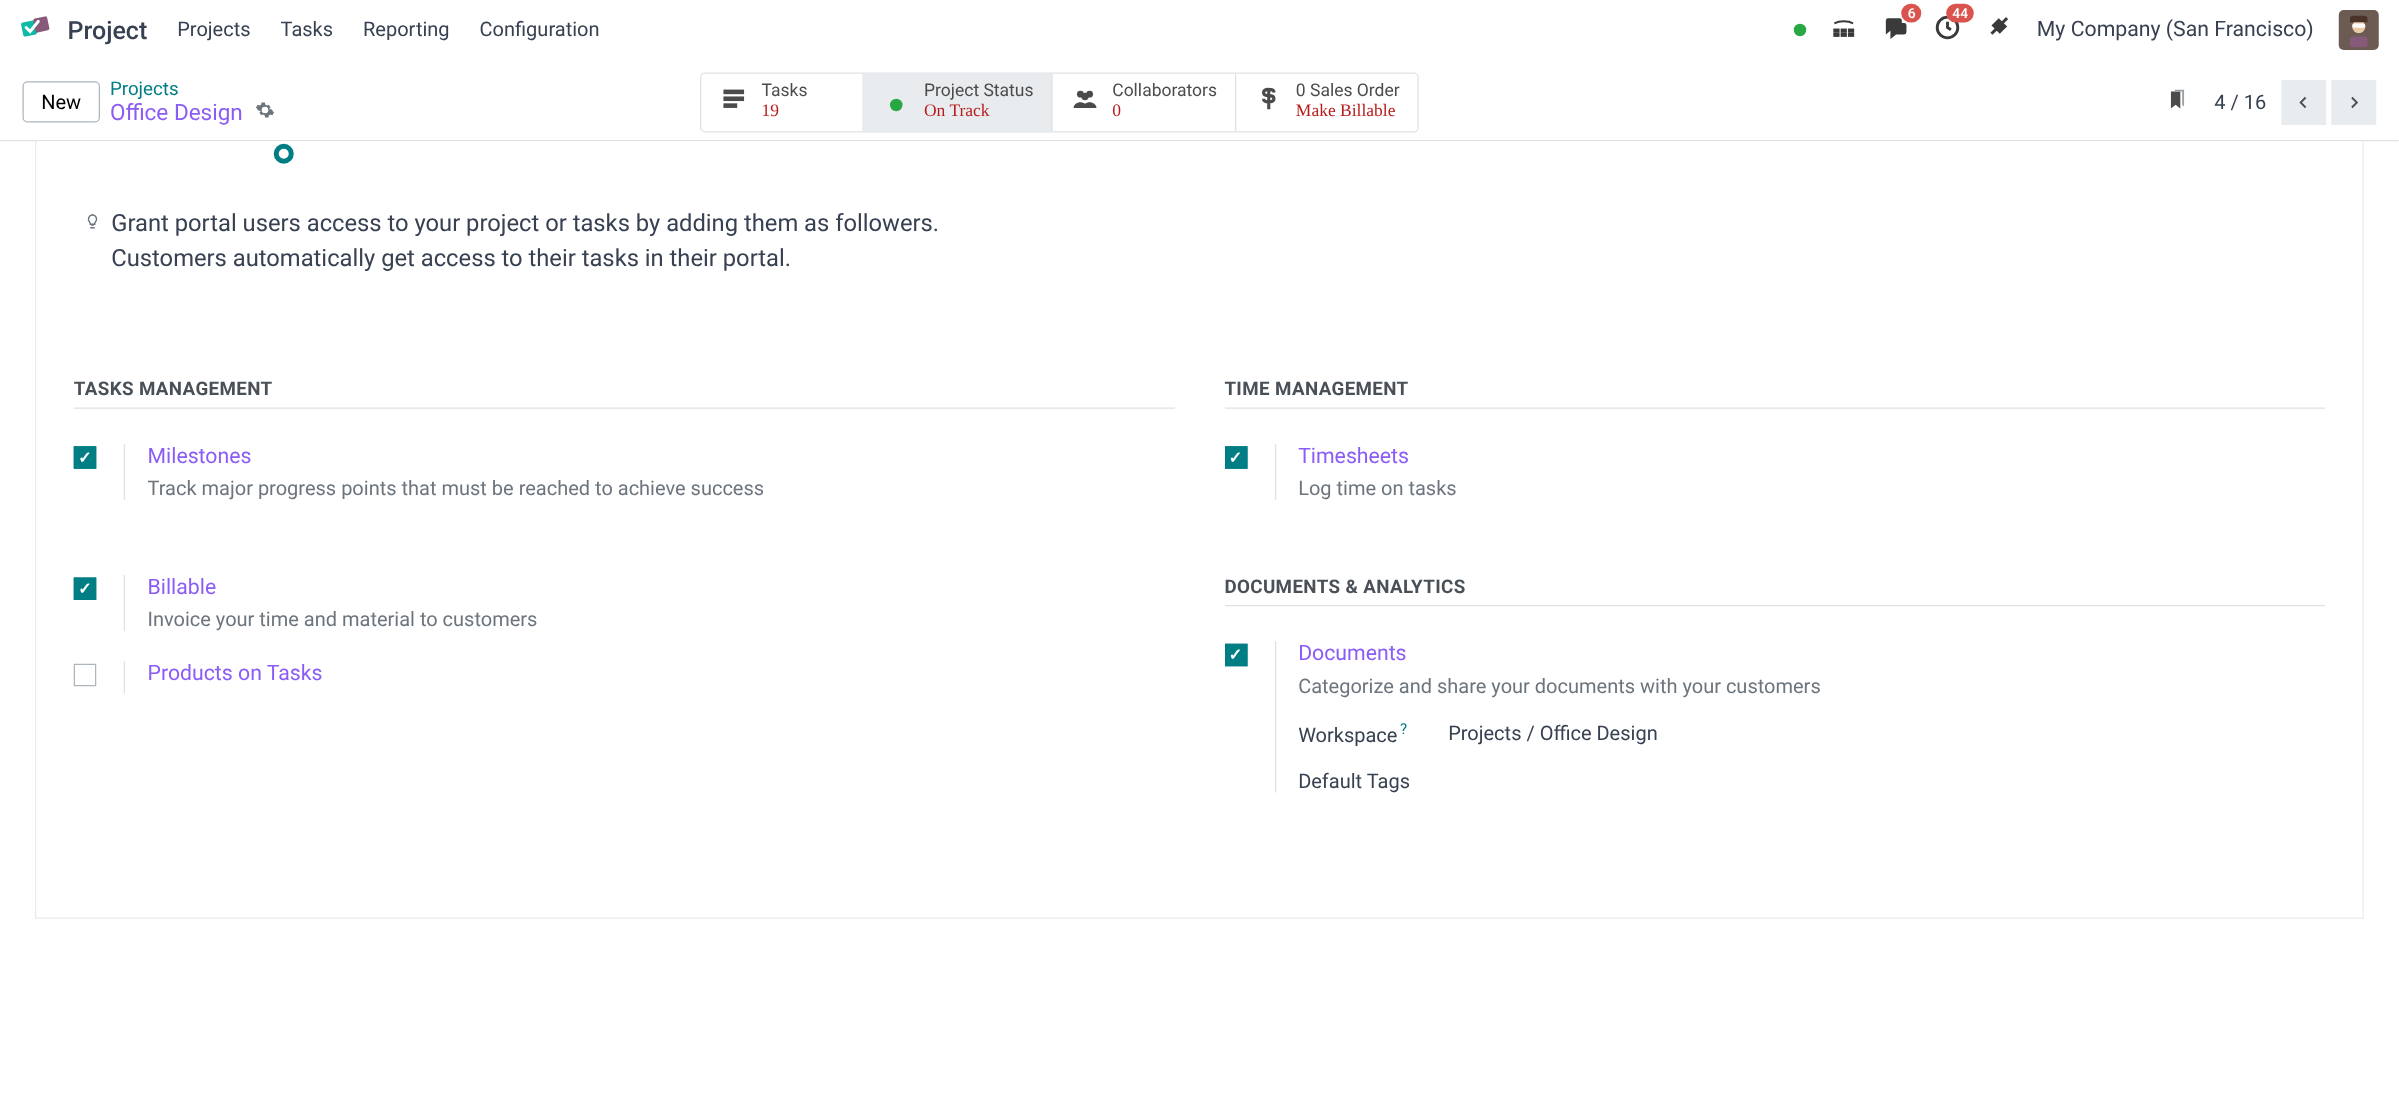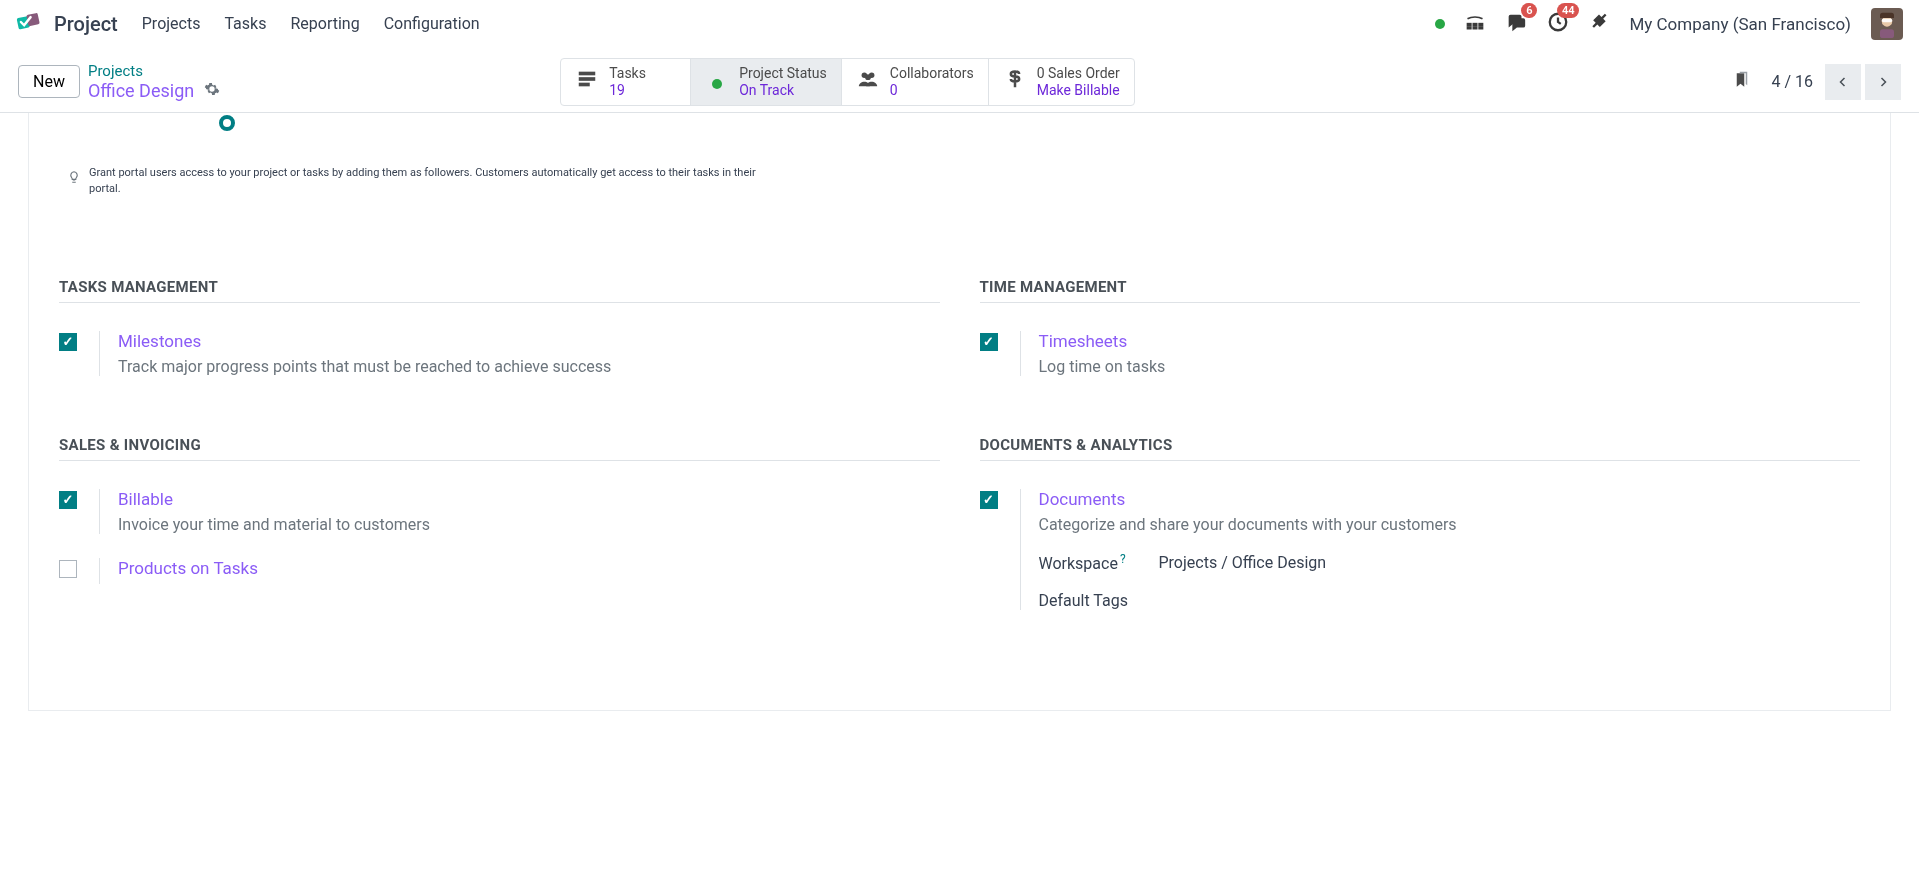--- a/index.html
+++ b/index.html
@@ -27,39 +27,39 @@
 .breadcrumb-current { display: flex; align-items: center; gap: 10px; font-size: 18px; color: #8b5cf6; }
 .gear-mini { color:#6c757d; cursor:pointer; }
 
 .stat-buttons { display: flex; border: 1px solid #dee2e6; border-radius: 4px; margin-left: 340px; }
 .stat-btn { display: flex; align-items: center; gap: 10px; padding: 6px 14px; border-right: 1px solid #dee2e6; cursor: pointer; min-width: 130px; }
 .stat-btn:last-child { border-right: none; }
 .stat-btn.active { background: #e9ecef; }
 .stat-icon { color: #4b4b4b; font-size: 20px; width: 24px; text-align:center; }
 .stat-text { display: flex; flex-direction: column; line-height: 1.2; }
 .stat-label { font-size: 14px; color: #4b4b4b; }
-.stat-value { font-size: 14px; color: #6d28d9; }
+.stat-value { font-size: 14px; color: #b91c1c; font-family: Liberation Serif, serif; }
 .green-dot { width: 10px; height: 10px; border-radius: 50%; background: #28a745; display: inline-block; }
 
 .bookmark-icon { margin-left: auto; color: #4b4b4b; cursor: pointer; margin-right: 20px; }
 .pager-text { font-size: 16px; color: #374151; margin-right: 12px; }
 .pager-btns { display: flex; }
 .pager-btn { width: 36px; height: 36px; background: #e9ecef; display: flex; align-items: center; justify-content: center; cursor: pointer; font-size: 18px; color:#495057; }
 .pager-btn + .pager-btn { margin-left: 4px; }
 
 
 .page-wrap { padding: 0 28px 40px 28px; }
 .content-card { background: #fff; border: 1px solid #e9ecef; border-top: none; padding: 0 30px 40px; }
 .radio-row { display:flex; align-items:center; gap:12px; margin-left:160px; padding-top: 2px; }
 .radio-circle { width:16px; height:16px; border:4px solid #017e84; border-radius:50%; background:#fff; }
 .radio-label { font-size:17px; color:#374151; }
 
 .tip-row { display:flex; align-items:flex-start; gap:8px; margin:34px 8px 0 8px; max-width:720px; }
 .bulb-icon { color:#6c757d; margin-top:3px; flex-shrink:0; }
-.tip-text { font-size:11px; color:#374151; line-height:1.5; }
+.tip-text { font-size:19px; color:#374151; line-height:1.5; }
 
 .settings-grid { display:grid; grid-template-columns: 1fr 1fr; column-gap: 40px; margin-top: 80px; }
 .section-title { font-size:15px; font-weight:700; color:#495057; letter-spacing:0.3px; padding-bottom:6px; border-bottom:1px solid #dee2e6; margin-bottom:28px; }
 .setting-row { display:flex; align-items:flex-start; margin-bottom:50px; }
 .check-col { width:22px; margin-right: 18px; padding-top:2px; }
 .divider-col { width:1px; background:#dee2e6; align-self:stretch; margin-right:18px; }
 .setting-body { flex:1; }
 .setting-label { font-size:17px; color:#8b5cf6; margin-bottom:6px; }
 .setting-desc { font-size:16px; color:#6c757d; }
 .setting-subrow { display:flex; align-items:center; margin-top:18px; font-size:16px; color:#6c757d; }
@@ -250,21 +250,20 @@
               </div>
             <div class="divider-col"></div>
             <div class="setting-body">
               <div class="setting-label">Milestones</div>
               <div class="setting-desc">Track major progress points that must be reached to achieve success</div>
             </div>
           </div>
         </div>
 
         <div class="section-block">
-          <div class="section-title">SALES &amp; INVOICING</div>
           <div class="setting-row" style="margin-bottom:10px;">
             <div class="check-col">
                 <div class="checkbox checked"></div>
               </div>
             <div class="divider-col"></div>
             <div class="setting-body">
               <div class="setting-label">Billable</div>
               <div class="setting-desc">Invoice your time and material to customers</div>
             </div>
           </div>

